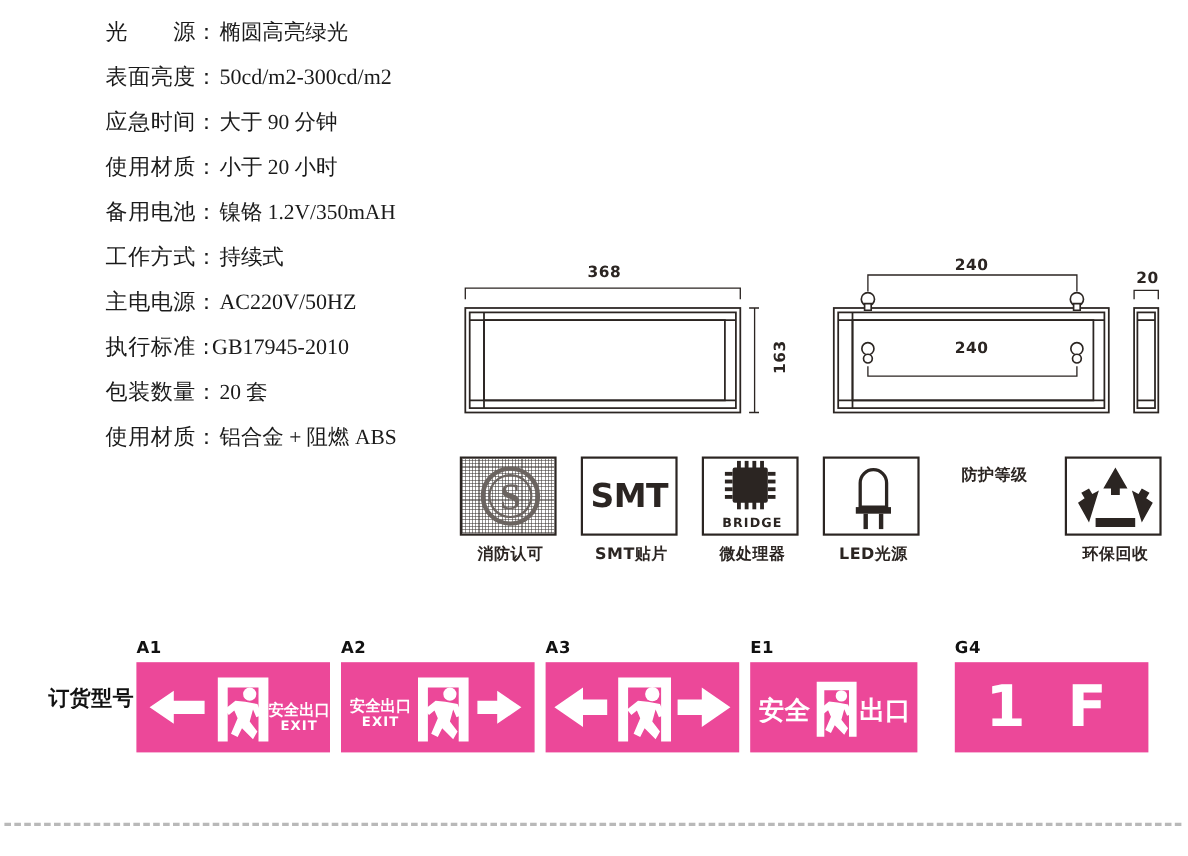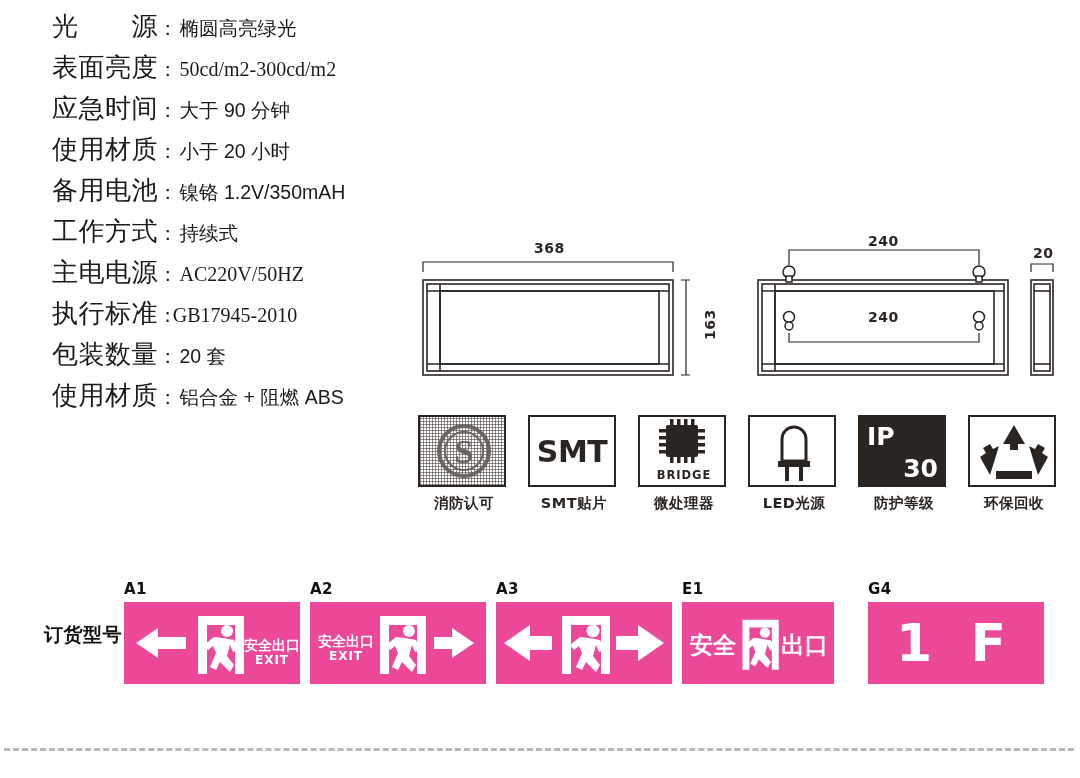--- a/index.html
+++ b/index.html
@@ -6,25 +6,25 @@
   body{
     width:1080px;height:778px;position:relative;background:#fff;
     font-family:"Liberation Serif","DejaVu Serif",serif;
     -webkit-font-smoothing:antialiased;
   }
   .stage{position:absolute;left:0;top:0;width:1080px;height:778px;overflow:hidden;}
 
   
   .specs{position:absolute;left:52px;top:8px;width:380px;}
   .spec-row{height:41px;line-height:41px;white-space:nowrap;color:#1a1a1a;font-size:20.5px;}
-  .spec-label{font-family:Liberation Mono, monospace;font-size:26px;letter-spacing:.5px;}
+  .spec-label{font-family:Liberation Serif, serif;font-size:20px;letter-spacing:.5px;margin-left:44px;}
   .spec-label.wide{letter-spacing:.5px;}
   .spec-sep{font-family:"DejaVu Sans",sans-serif;font-size:19.5px;}
   .spec-value{font-family:"Liberation Serif","DejaVu Serif",serif;font-size:20px;padding-left:2px;}
-  .spec-value.cjk{font-family:Liberation Sans, sans-serif;font-size:19.5px;}
+  .spec-value.cjk{font-family:Liberation Serif, serif;font-size:19.5px;}
 
   
   .draw-area{position:absolute;left:418px;top:232px;width:650px;height:165px;}
   .dimtext{position:absolute;font-family:"DejaVu Sans","Liberation Sans",sans-serif;
            font-size:14px;font-weight:700;color:#2b2522;letter-spacing:.5px;}
   .dimtext.vert{transform:rotate(-90deg);transform-origin:left top;}
   svg.tech{position:absolute;left:0;top:0;overflow:visible;}
 
   
   .badges{position:absolute;left:418px;top:415px;width:650px;height:115px;}
@@ -215,26 +215,20 @@
           <path d="M32 44 L32 22 A12 12 0 0 1 56 22 L56 44 Z" fill="none" stroke="#2b2522" stroke-width="3"></path>
           <rect x="28" y="44" width="32" height="6" fill="#2b2522"></rect>
           <rect x="35" y="50" width="4" height="14" fill="#2b2522"></rect>
           <rect x="49" y="50" width="4" height="14" fill="#2b2522"></rect>
         </svg>
       </div>
       <div class="badge-cap">LED光源</div>
     </div>
 
     <div class="badge" style="left:440px;">
-      <div class="badge-box" style="border-color:#2b2522;">
-        <div class="ip-badge"></div>
-        <div class="tri2"></div>
-        <div class="ip-t ip-ip">IP</div>
-        <div class="ip-t ip-30">30</div>
-      </div>
       <div class="badge-cap">防护等级</div>
     </div>
 
     <div class="badge" style="left:550px;">
       <div class="badge-box">
         <svg width="88" height="72" viewBox="0 0 88 72" style="position:absolute;left:0;top:0;">
           <g fill="#2b2522">
             <path d="M44 8 L55 27 L48 27 L48 33 L40 33 L40 27 L33 27 Z"></path>
             <path d="M20 58 L10 40 L16 36 L13 31 L20 27 L23 32 L29 29 Z"></path>
             <path d="M68 58 L78 40 L72 36 L75 31 L68 27 L65 32 L59 29 Z"></path>

